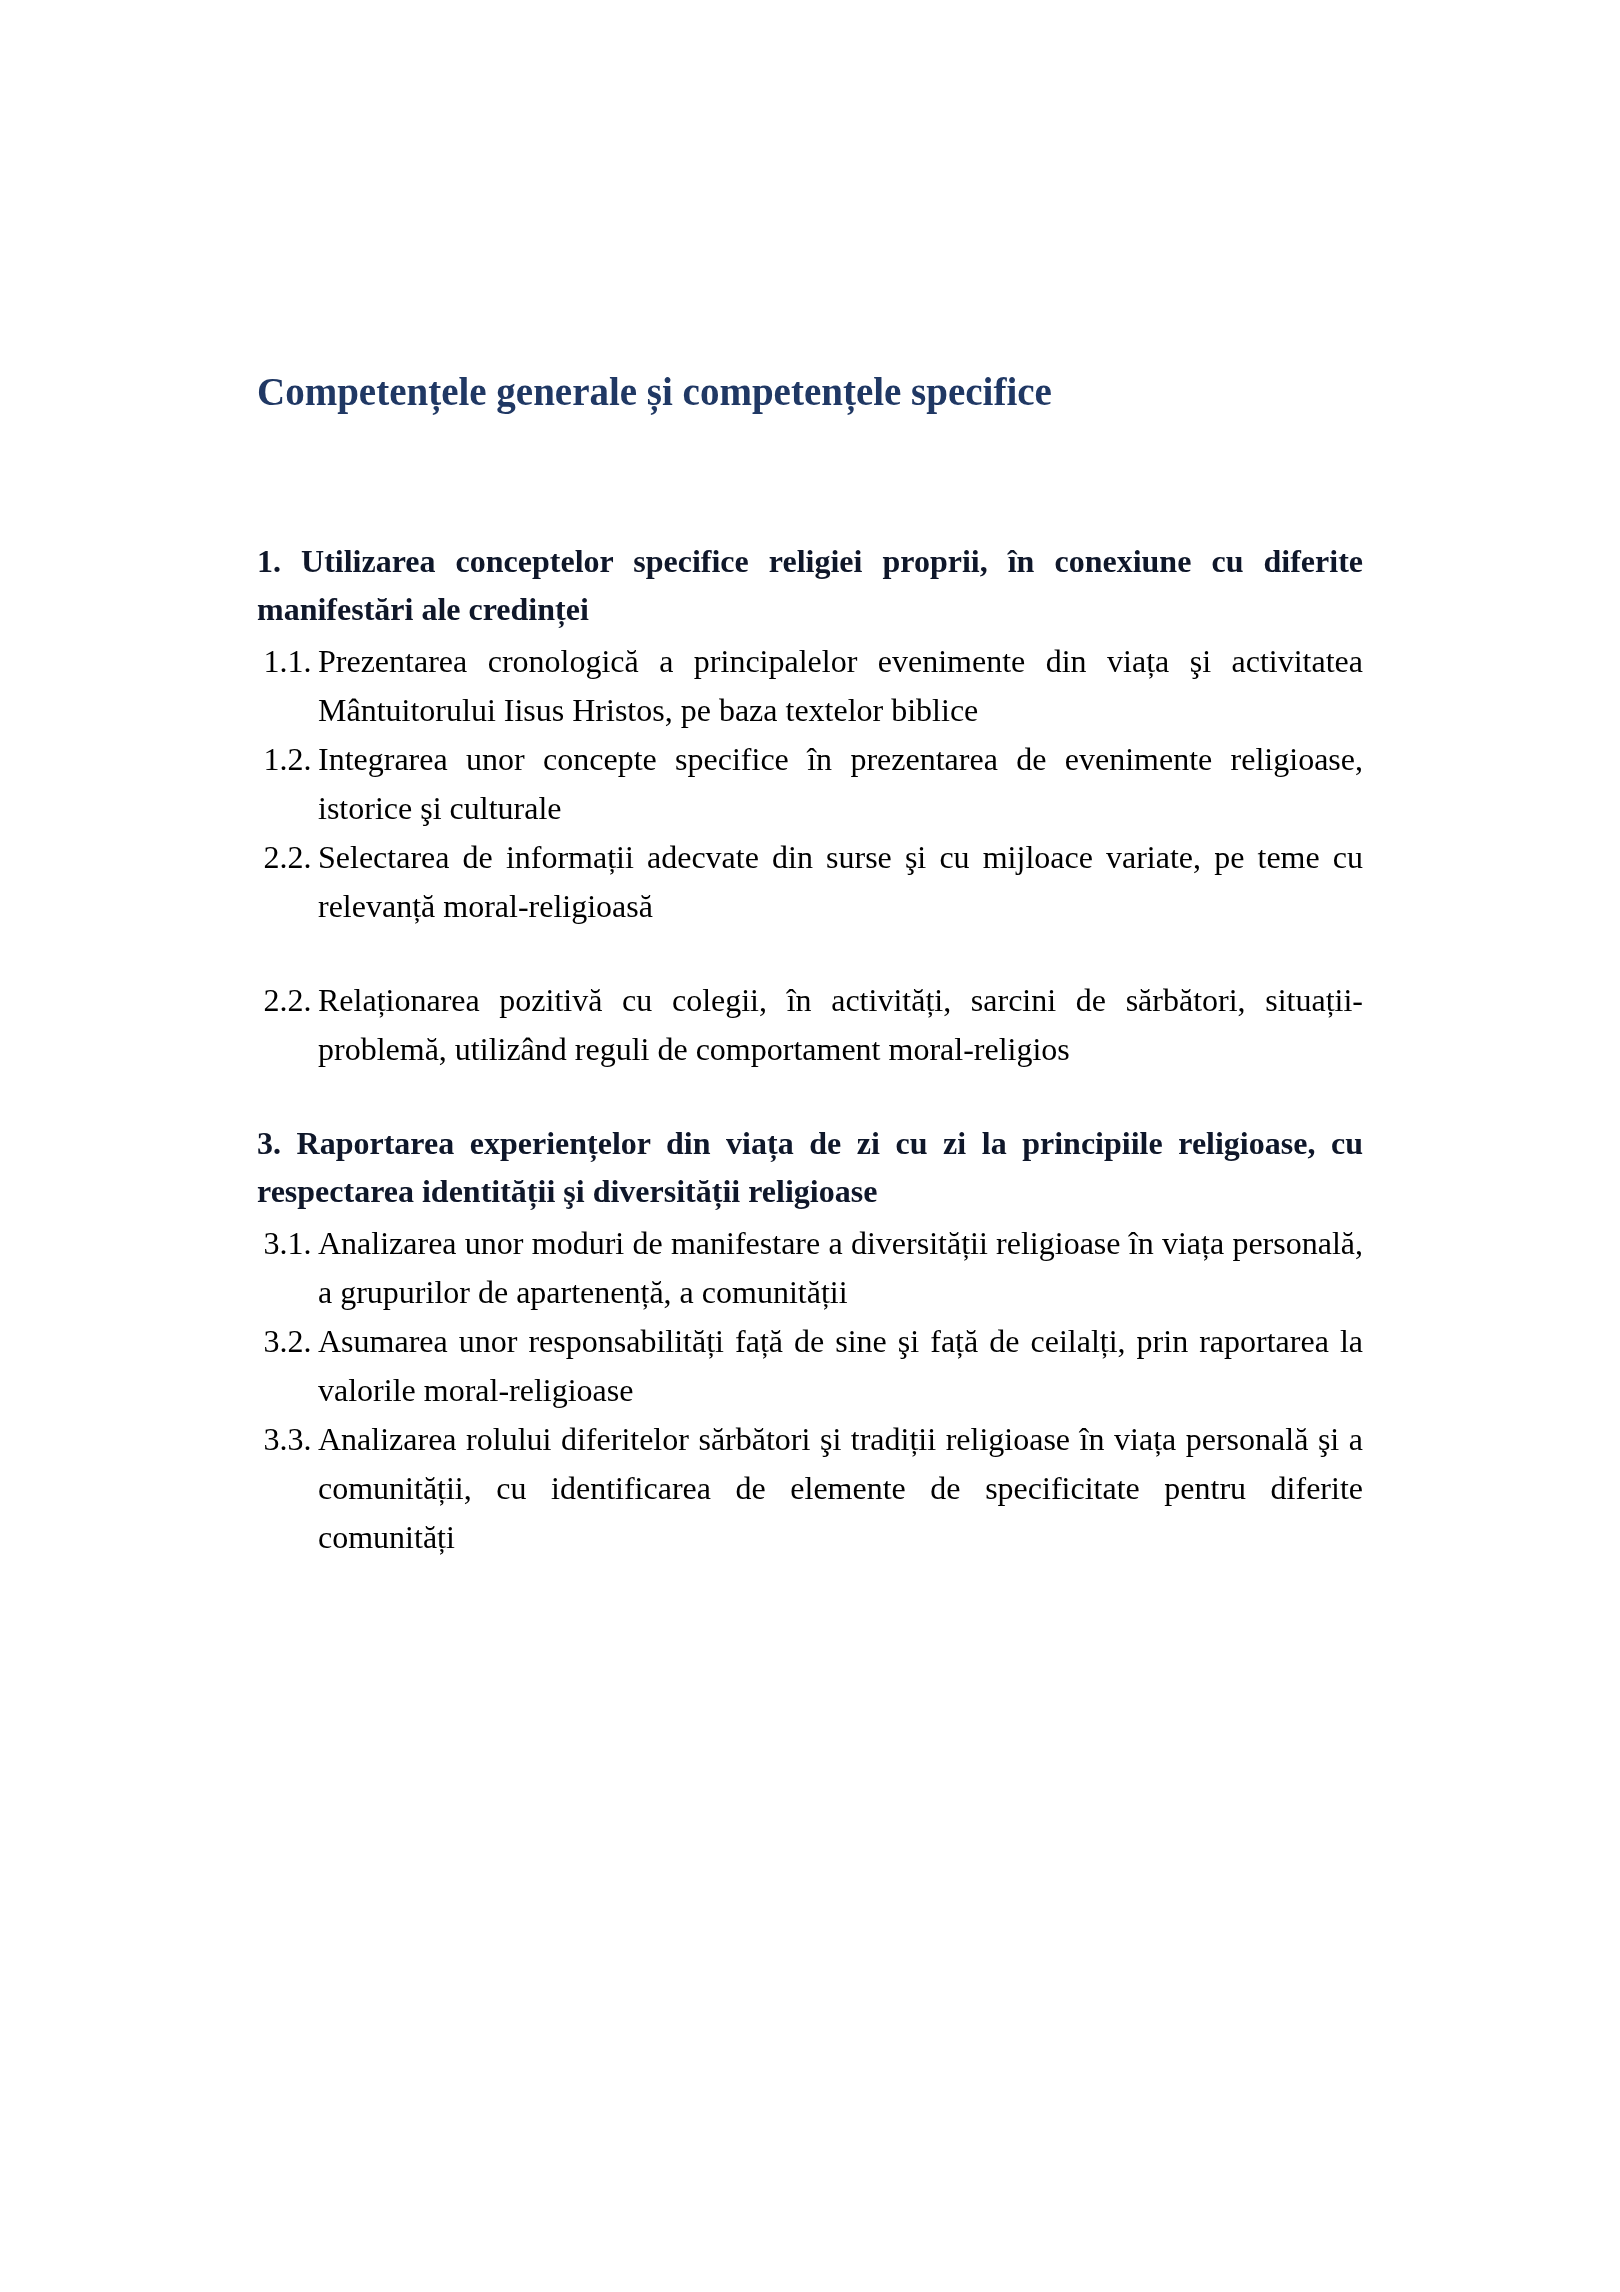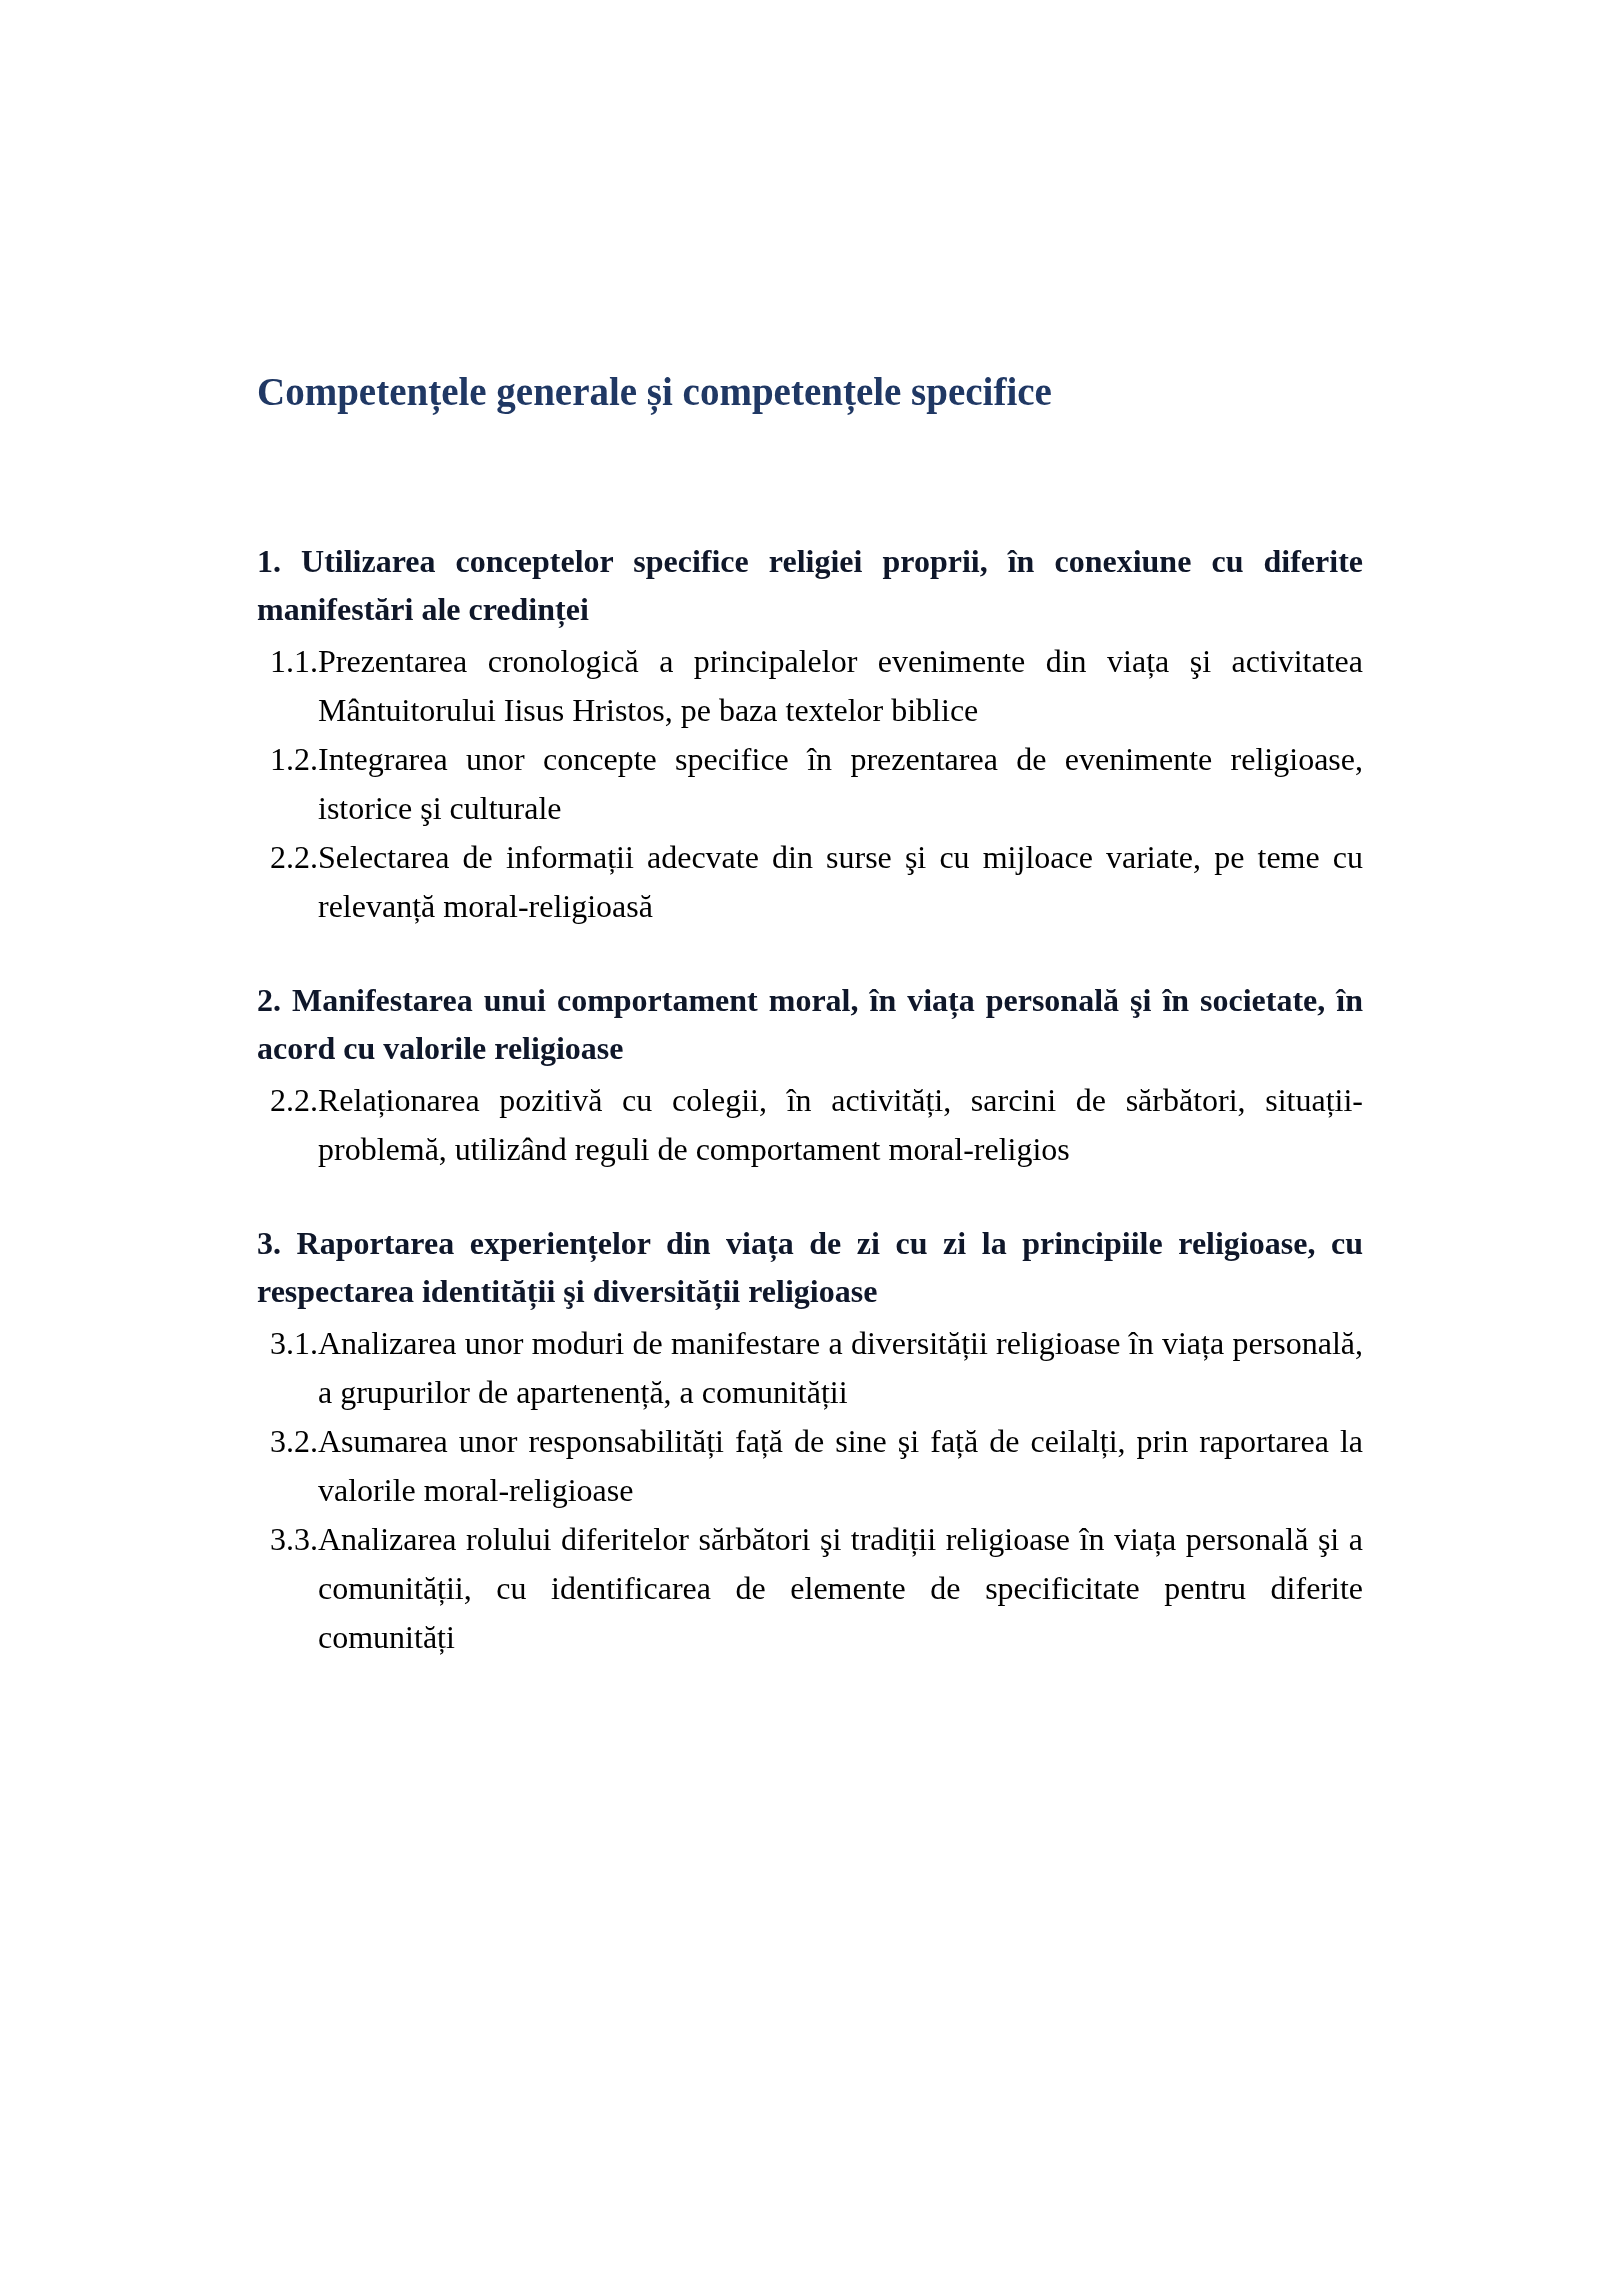--- a/index.html
+++ b/index.html
@@ -51,39 +51,38 @@
     margin: 0;
     font-size: 32px;
     line-height: 49px;
     text-align: justify;
     padding-left: 61px;
   }
   p.item .num {
     display: inline-block;
     width: 61px;
     margin-left: -61px;
-    text-align: right;
+    text-align: center;
   }
 </style>
 </head>
 <body>
 
 <div class="page">
 
   <h1 class="doc-title">Competențele generale și competențele specifice</h1>
 
   <div class="section section-1">
     <p class="heading">1. Utilizarea conceptelor specifice religiei proprii, în conexiune cu diferite manifestări ale credinței</p>
     <p class="item"><span class="num">1.1.</span><span class="txt">Prezentarea cronologică a principalelor evenimente din viața şi activitatea Mântuitorului Iisus Hristos, pe baza textelor biblice</span></p>
     <p class="item"><span class="num">1.2.</span><span class="txt">Integrarea unor concepte specifice în prezentarea de evenimente religioase, istorice şi culturale</span></p>
     <p class="item"><span class="num">2.2.</span><span class="txt">Selectarea de informații adecvate din surse şi cu mijloace variate, pe teme cu relevanță moral-religioasă</span></p>
   </div>
 
   <div class="section">
-    <p class="heading">2. Manifestarea unui comportament moral, în viața personală şi în societate, în acord cu valorile religioase</p>
     <p class="item"><span class="num">2.2.</span><span class="txt">Relaționarea pozitivă cu colegii, în activități, sarcini de sărbători, situații-problemă, utilizând reguli de comportament moral-religios</span></p>
   </div>
 
   <div class="section">
     <p class="heading">3. Raportarea experiențelor din viața de zi cu zi la principiile religioase, cu respectarea identității şi diversității religioase</p>
     <p class="item"><span class="num">3.1.</span><span class="txt">Analizarea unor moduri de manifestare a diversității religioase în viața personală, a grupurilor de apartenență, a comunității</span></p>
     <p class="item"><span class="num">3.2.</span><span class="txt">Asumarea unor responsabilități față de sine şi față de ceilalți, prin raportarea la valorile moral-religioase</span></p>
     <p class="item"><span class="num">3.3.</span><span class="txt">Analizarea rolului diferitelor sărbători şi tradiții religioase în viața personală şi a comunității, cu identificarea de elemente de specificitate pentru diferite comunități</span></p>
   </div>
 

